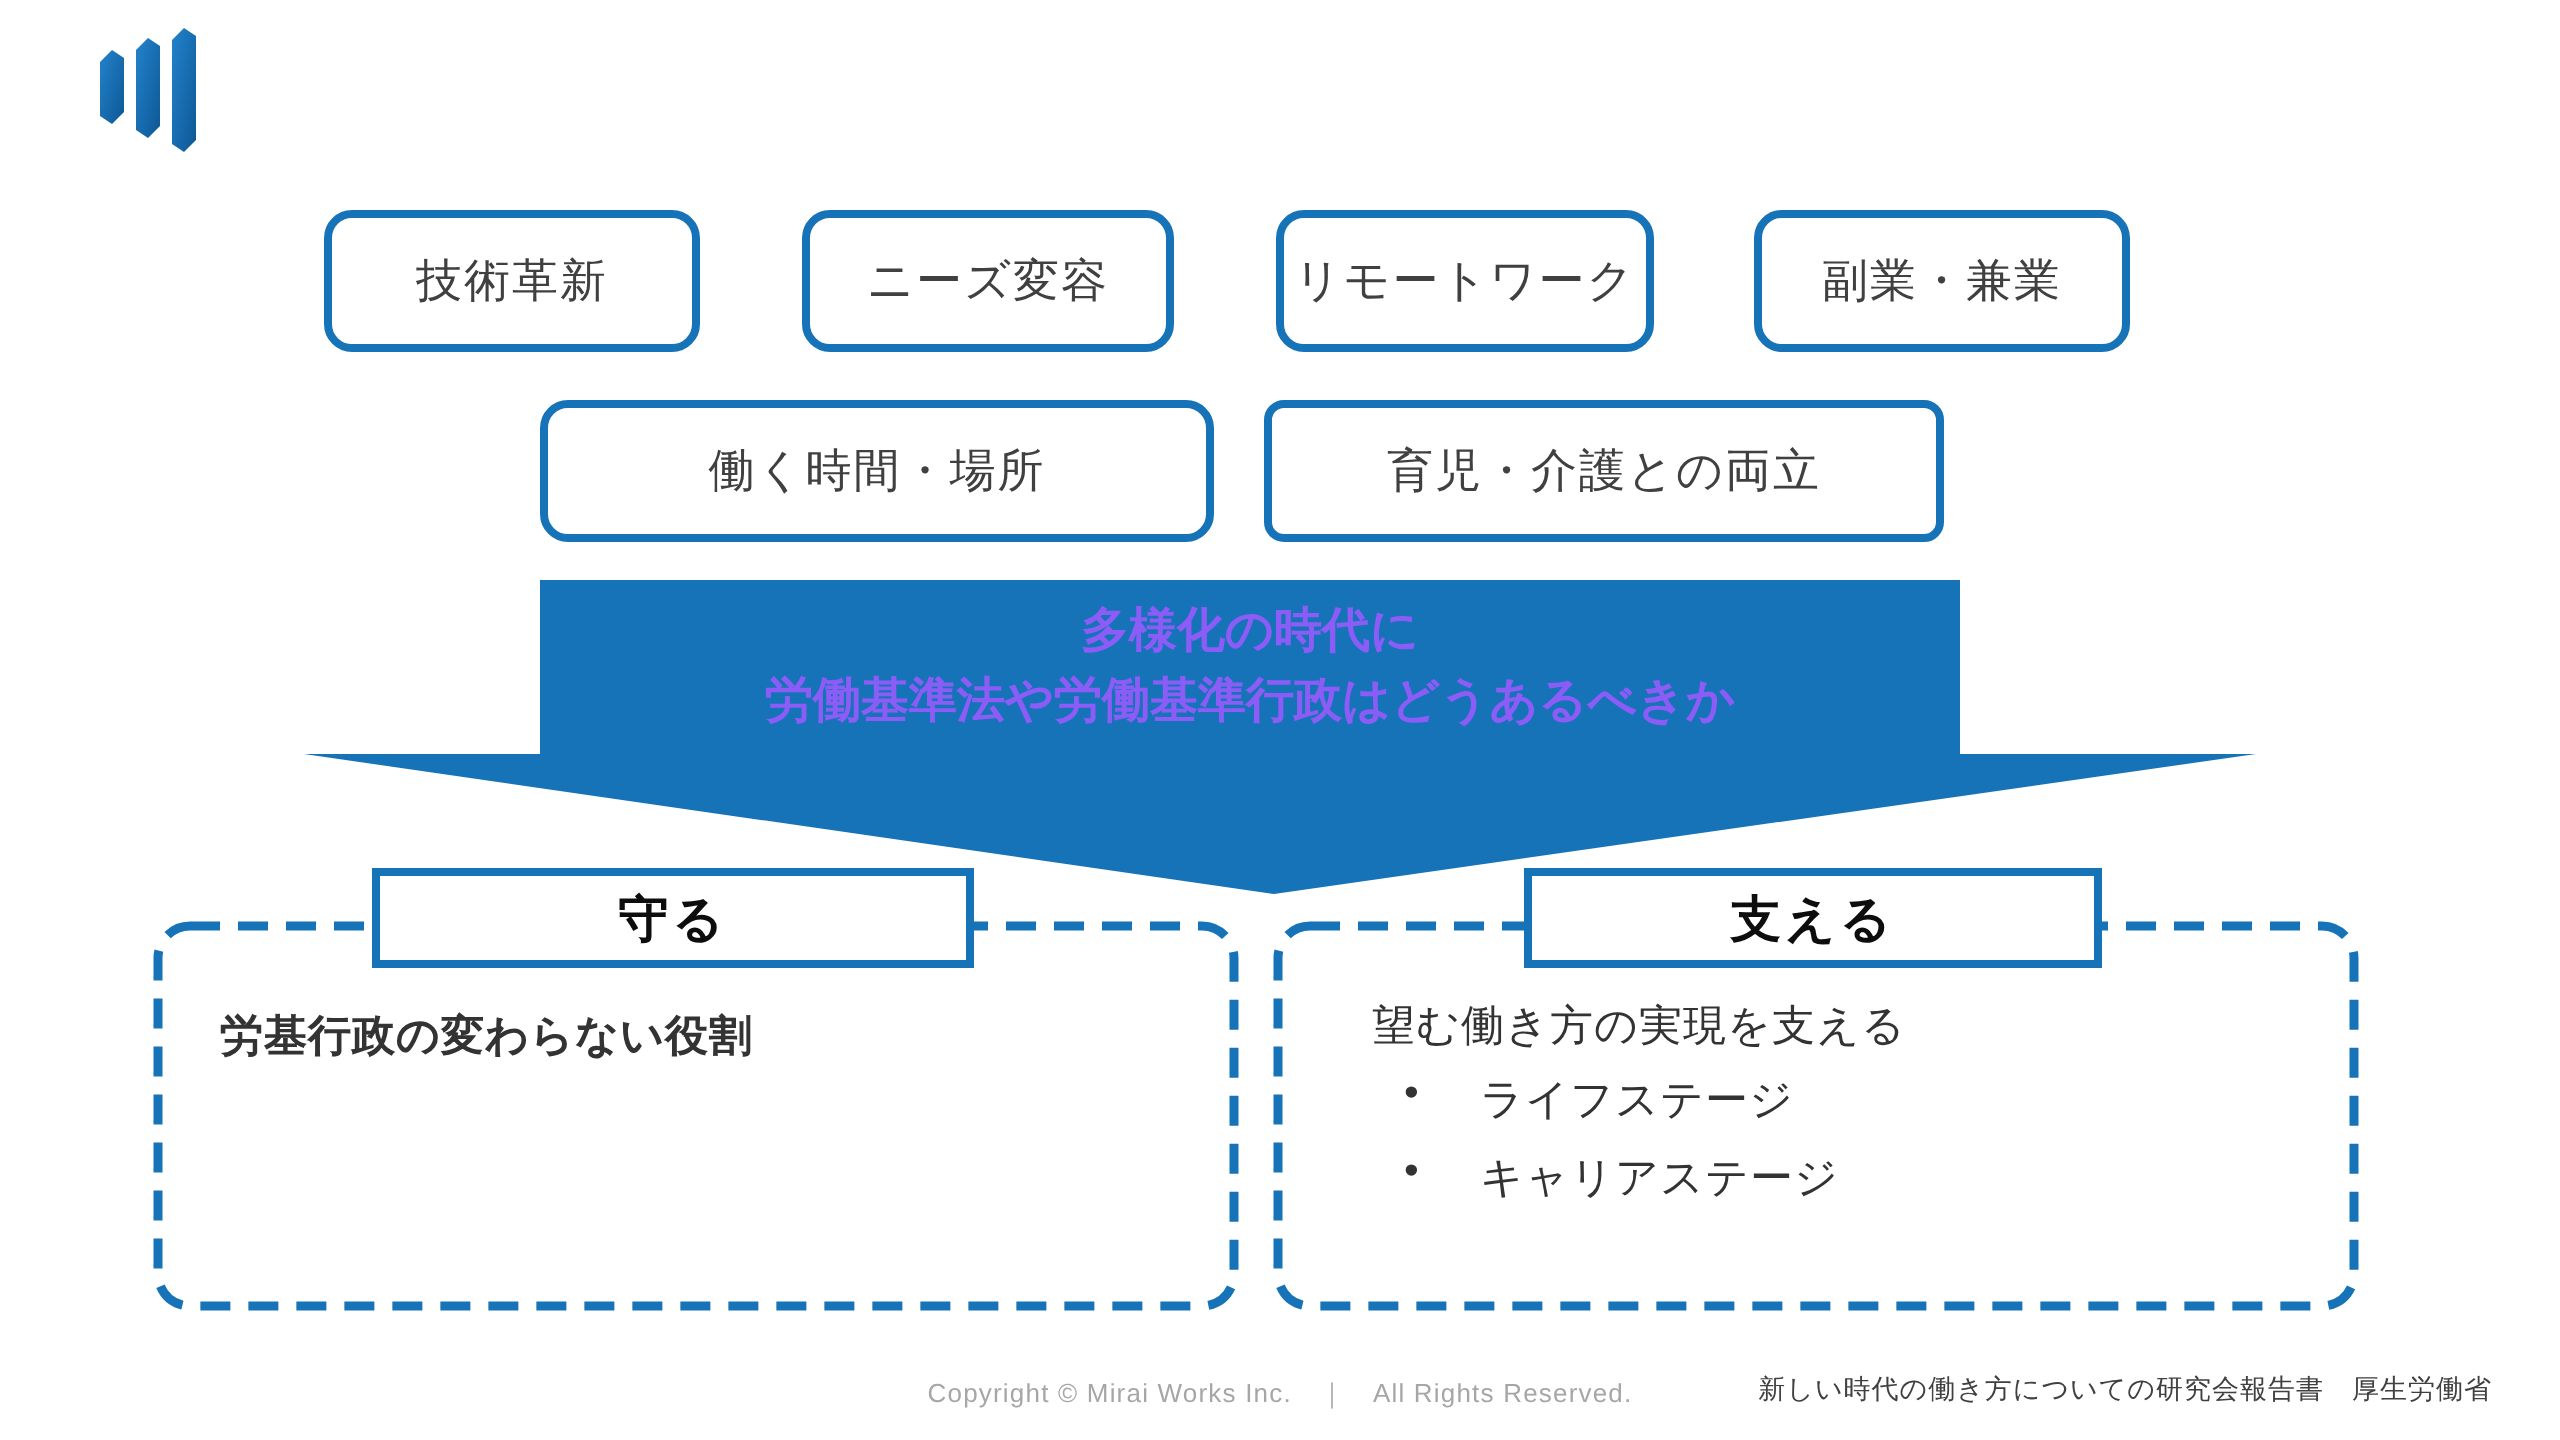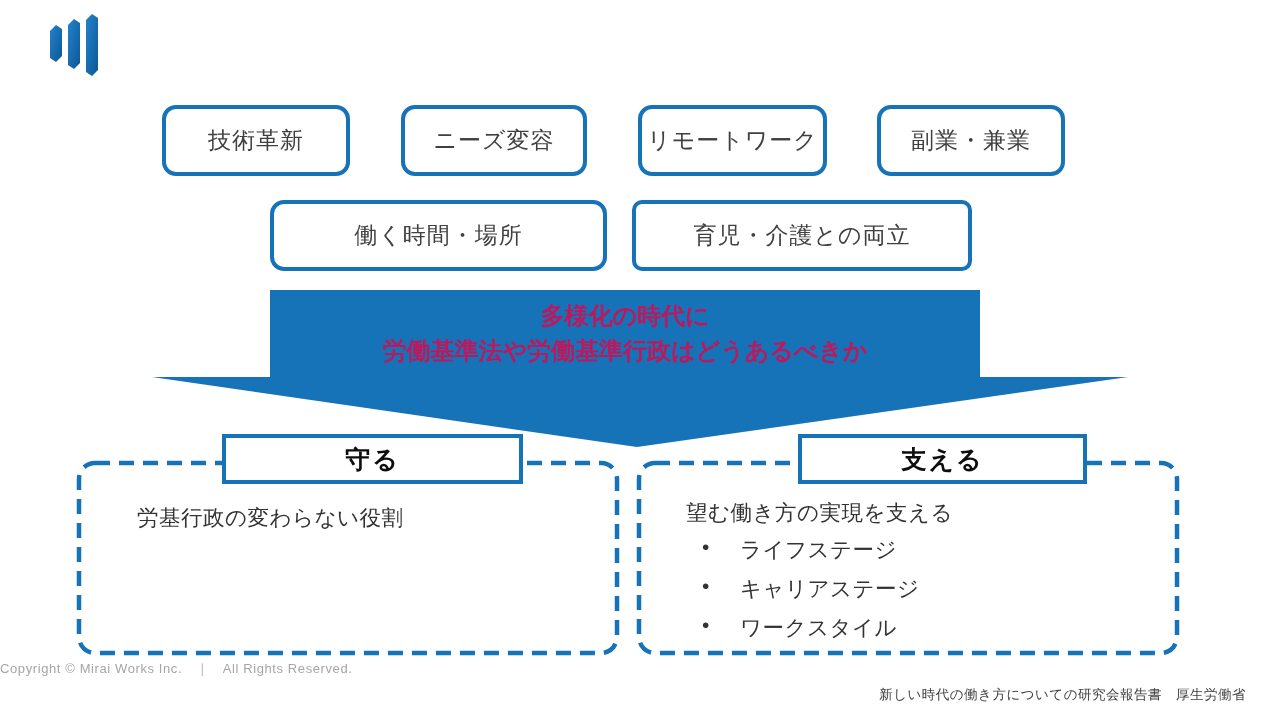--- a/index.html
+++ b/index.html
@@ -30,49 +30,49 @@
   .tag.b2{left:401px;top:105px;width:178px;}
   .tag.b3{left:638px;top:105px;width:181px;}
   .tag.b4{left:877px;top:105px;width:180px;}
   .tag.b5{left:258px;top:200px;width:329px;margin-left:12px;}
   .tag.b6{left:632px;top:200px;width:332px;border-radius:10px;}
   
   .arrow-svg{position:absolute;left:140px;top:288px;width:1000px;height:162px;z-index:1;}
   .arrow-text{
     position:absolute;left:270px;top:298px;width:710px;height:72px;z-index:2;
     display:flex;flex-direction:column;align-items:center;justify-content:center;
-    color:#be185d;font-weight:bold;font-size:24px;line-height:1.45;
+    color:#8b5cf6;font-weight:bold;font-size:24px;line-height:1.45;
     text-align:left;white-space:nowrap;
   }
   
   .panel-border{position:absolute;z-index:1;}
   .panel-header{
     position:absolute;height:42px;background:#fff;z-index:3;
     border:4px solid var(--accent);
     display:flex;align-items:center;justify-content:center;
-    font-weight:bold;font-size:25px;color:#0d0d0d;letter-spacing:2px;margin-left:36px;
+    font-weight:bold;font-size:25px;color:#0d0d0d;letter-spacing:2px;
   }
   .panel-header.left{left:186px;top:434px;width:293px;}
   .panel-header.right{left:762px;top:434px;width:281px;}
   .panel-content{
     position:absolute;z-index:2;color:#333;font-size:21.5px;letter-spacing:0.5px;
   }
-  .panel-content.left{left:137px;top:503px;width:470px;}
+  .panel-content.left{left:110px;top:503px;width:470px;font-weight:bold;}
   .panel-content.right{left:686px;top:498px;width:470px;}
   .panel-lead{margin:0 0 8px 0;white-space:nowrap;}
   .panel-content ul{list-style:none;margin:0;padding:0;}
   .panel-content li{
     position:relative;padding-left:54px;margin:0 0 10px 0;white-space:nowrap;
   }
   .panel-content li::before{
     content:"•";position:absolute;left:16px;top:0;color:#333;font-size:21px;
   }
   
   .copyright{
-    position:absolute;left:0;right:0;top:660px;
+    position:absolute;left:0;right:0;top:688px;text-align:center;
     font-size:13px;color:var(--muted);letter-spacing:0.6px;
   }
   .source{
     position:absolute;right:34px;top:686px;font-size:13.5px;color:#404040;
     letter-spacing:0.5px;white-space:nowrap;text-align:right;
   }
 </style>
 </head>
 <body>
 
@@ -132,20 +132,19 @@
     <rect x="3" y="3" width="538" height="190" rx="16" fill="none" style="stroke:var(--accent)" stroke-width="4.5" stroke-dasharray="15 9"></rect>
   </svg>
   <div class="panel-header right">
     <span>支える</span>
   </div>
   <div class="panel-content right">
     <p class="panel-lead">望む働き方の実現を支える</p>
     <ul>
       <li>ライフステージ</li>
       <li>キャリアステージ</li>
-      <li>ワークスタイル</li>
     </ul>
   </div>
 
   <div class="copyright">Copyright © Mirai Works Inc.　｜　All Rights Reserved.</div>
   <div class="source">新しい時代の働き方についての研究会報告書　厚生労働省</div>
 
 </div>
 
 </body></html>

